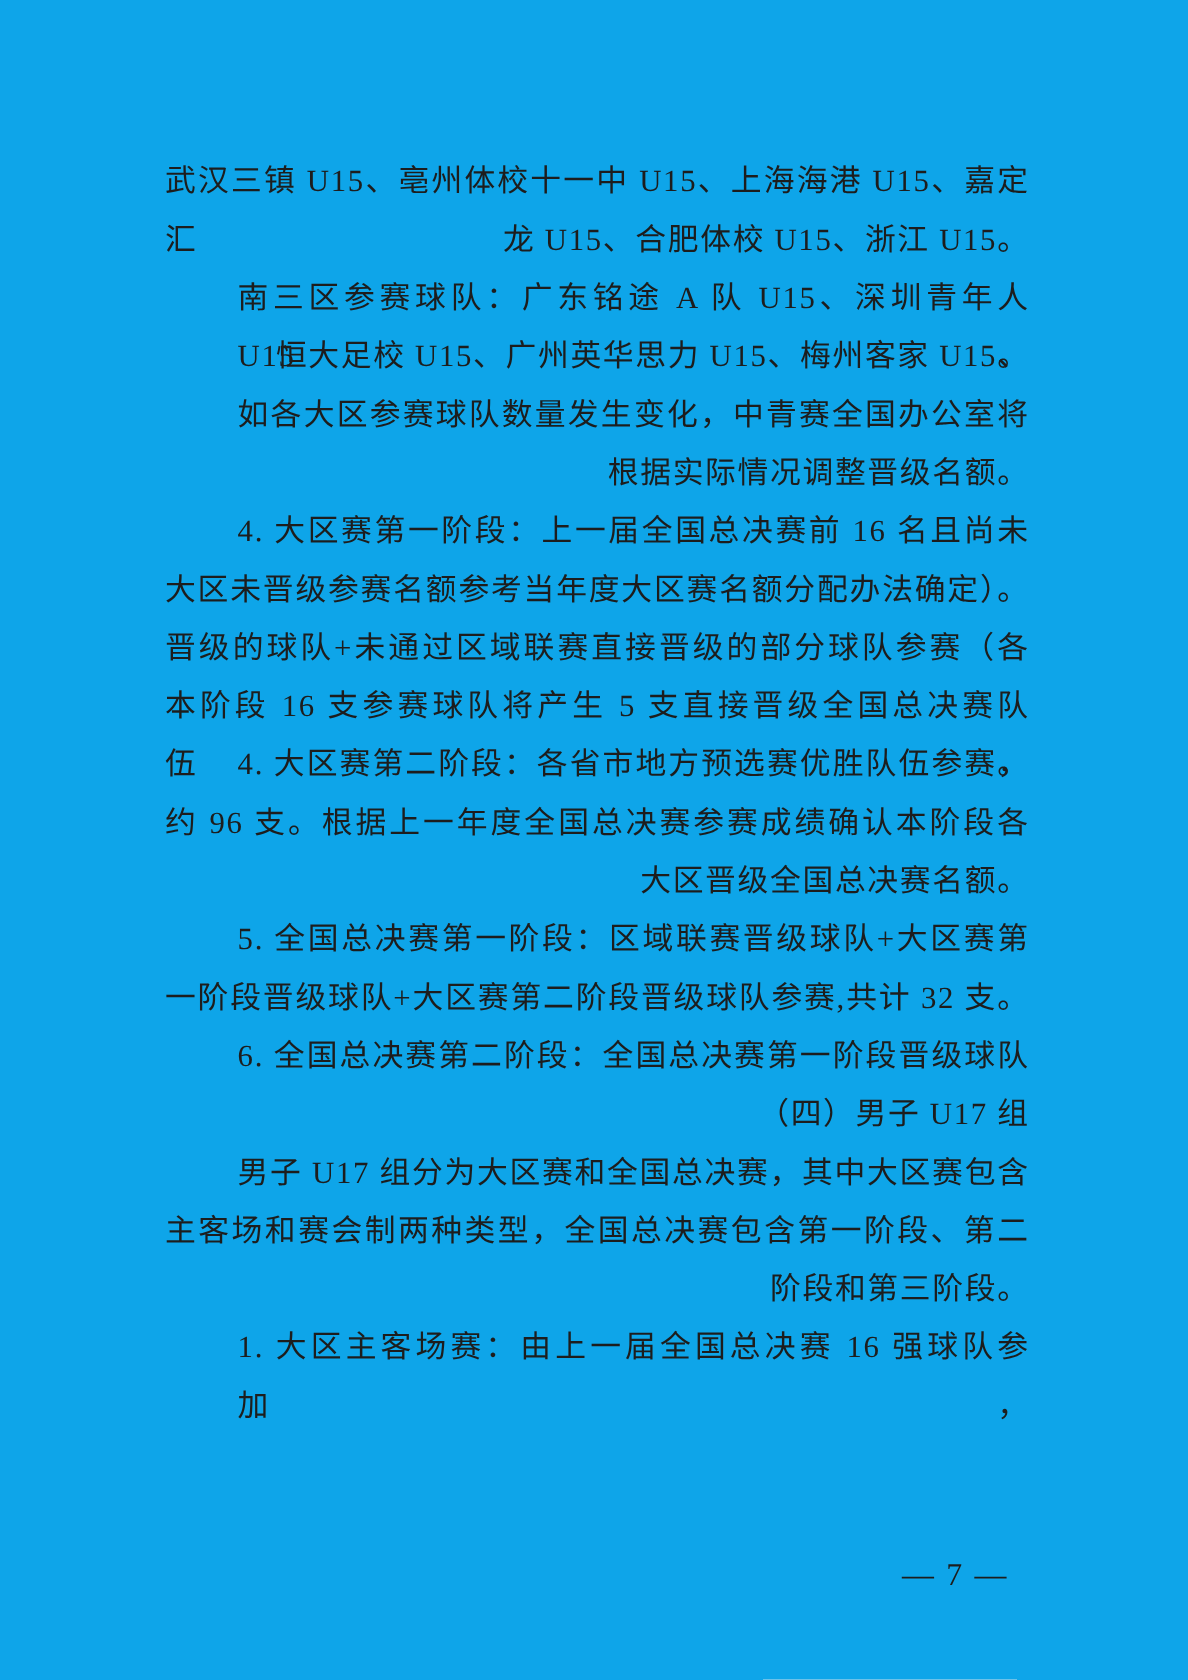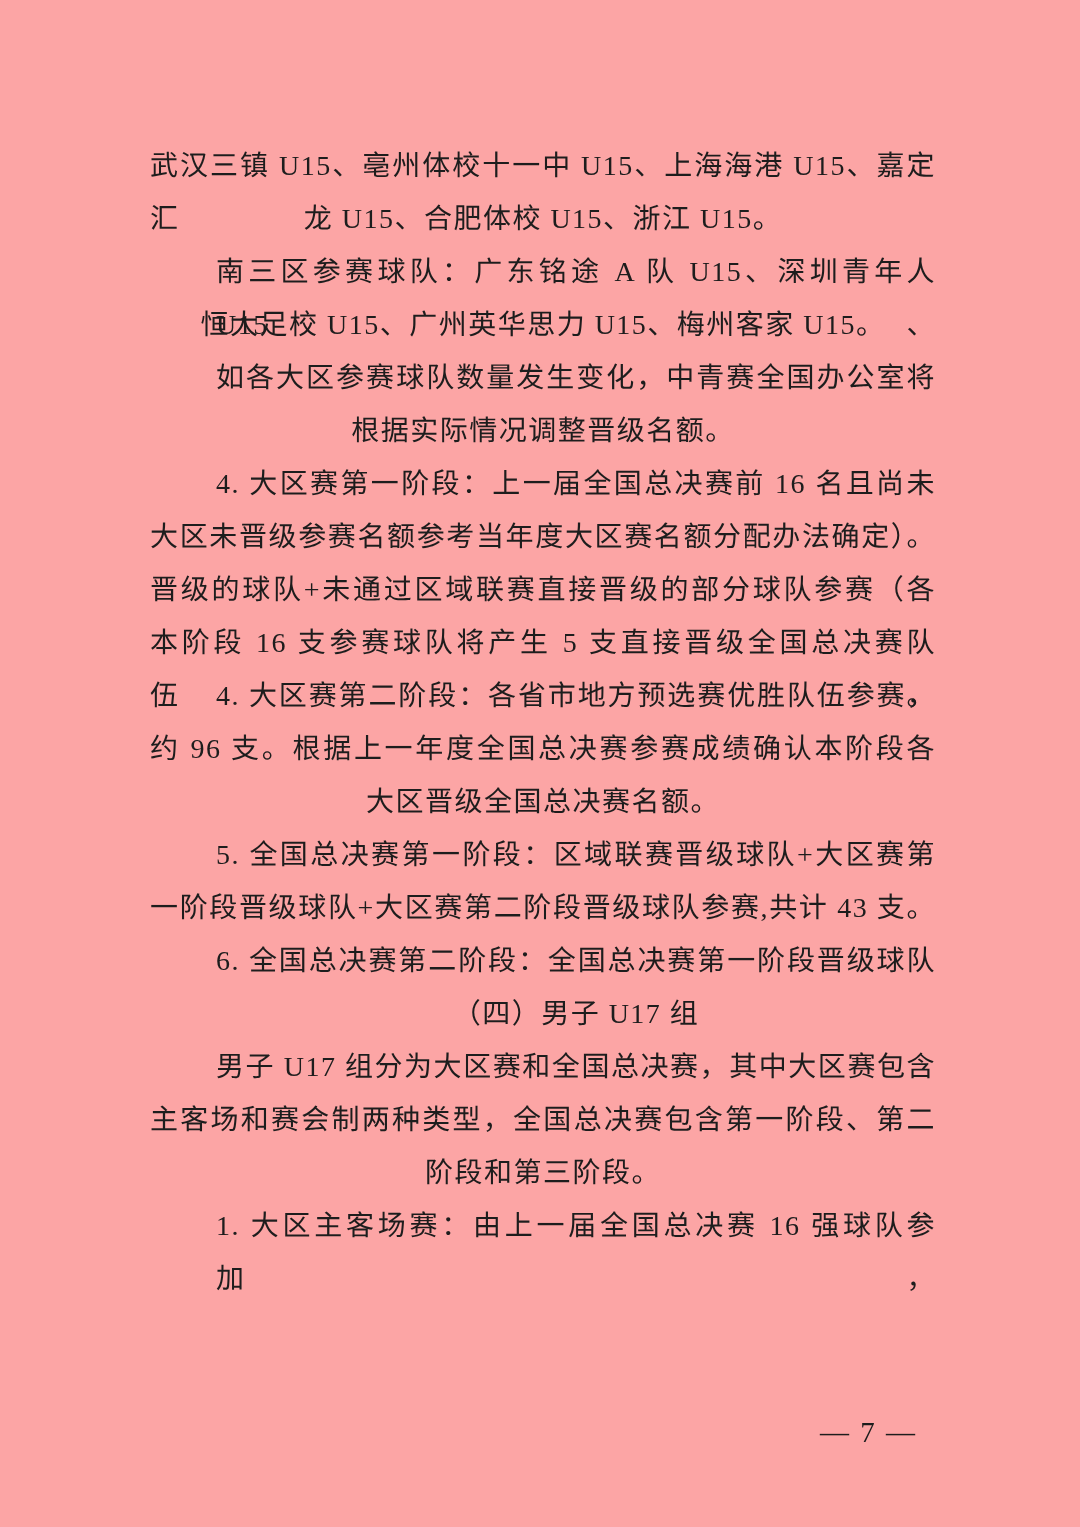--- a/index.html
+++ b/index.html
@@ -5,40 +5,40 @@
   html, body {
     margin: 0;
     padding: 0;
     background: #e8e8e8;
   }
   .page {
     position: relative;
     width: 1080px;
     height: 1527px;
     margin: 0 auto;
-    background: #fca5a5;
+    background: #0ea5e9;
     overflow: hidden;
     font-family: "Liberation Serif", "DejaVu Serif", serif;
     color: #1d1d1d;
   }
   .text-block {
     position: absolute;
     left: 150px;
     top: 139px;
     width: 786px;
   }
   .doc-line {
     box-sizing: border-box;
     width: 100%;
     height: 53px;
     line-height: 53px;
     font-size: 28px;
     letter-spacing: 1.5px;
     white-space: nowrap;
-    text-align: center;
+    text-align: right;
   }
   .doc-line.fill {
     white-space: normal;
     text-align: justify;
     text-align-last: justify;
     text-justify: inter-character;
   }
   .doc-line.indent {
     padding-left: 66px;
   }
@@ -67,21 +67,21 @@
       <div class="doc-line fill indent">如各大区参赛球队数量发生变化，中青赛全国办公室将</div>
       <div class="doc-line">根据实际情况调整晋级名额。</div>
       <div class="doc-line fill indent">4. 大区赛第一阶段：上一届全国总决赛前 16 名且尚未</div>
       <div class="doc-line fill">大区未晋级参赛名额参考当年度大区赛名额分配办法确定）。</div>
       <div class="doc-line fill">晋级的球队+未通过区域联赛直接晋级的部分球队参赛（各</div>
       <div class="doc-line fill">本阶段 16 支参赛球队将产生 5 支直接晋级全国总决赛队伍。</div>
       <div class="doc-line fill indent">4. 大区赛第二阶段：各省市地方预选赛优胜队伍参赛，</div>
       <div class="doc-line fill">约 96 支。根据上一年度全国总决赛参赛成绩确认本阶段各</div>
       <div class="doc-line">大区晋级全国总决赛名额。</div>
       <div class="doc-line fill indent">5. 全国总决赛第一阶段：区域联赛晋级球队+大区赛第</div>
-      <div class="doc-line fill">一阶段晋级球队+大区赛第二阶段晋级球队参赛,共计 43 支。</div>
+      <div class="doc-line fill">一阶段晋级球队+大区赛第二阶段晋级球队参赛,共计 32 支。</div>
       <div class="doc-line fill indent">6. 全国总决赛第二阶段：全国总决赛第一阶段晋级球队</div>
       <div class="doc-line indent bold">（四）男子 U17 组</div>
       <div class="doc-line fill indent">男子 U17 组分为大区赛和全国总决赛，其中大区赛包含</div>
       <div class="doc-line fill">主客场和赛会制两种类型，全国总决赛包含第一阶段、第二</div>
       <div class="doc-line">阶段和第三阶段。</div>
       <div class="doc-line fill indent">1. 大区主客场赛：由上一届全国总决赛 16 强球队参加，</div>
     </div>
   <div class="footer">— 7 —</div>
 </div>
 

